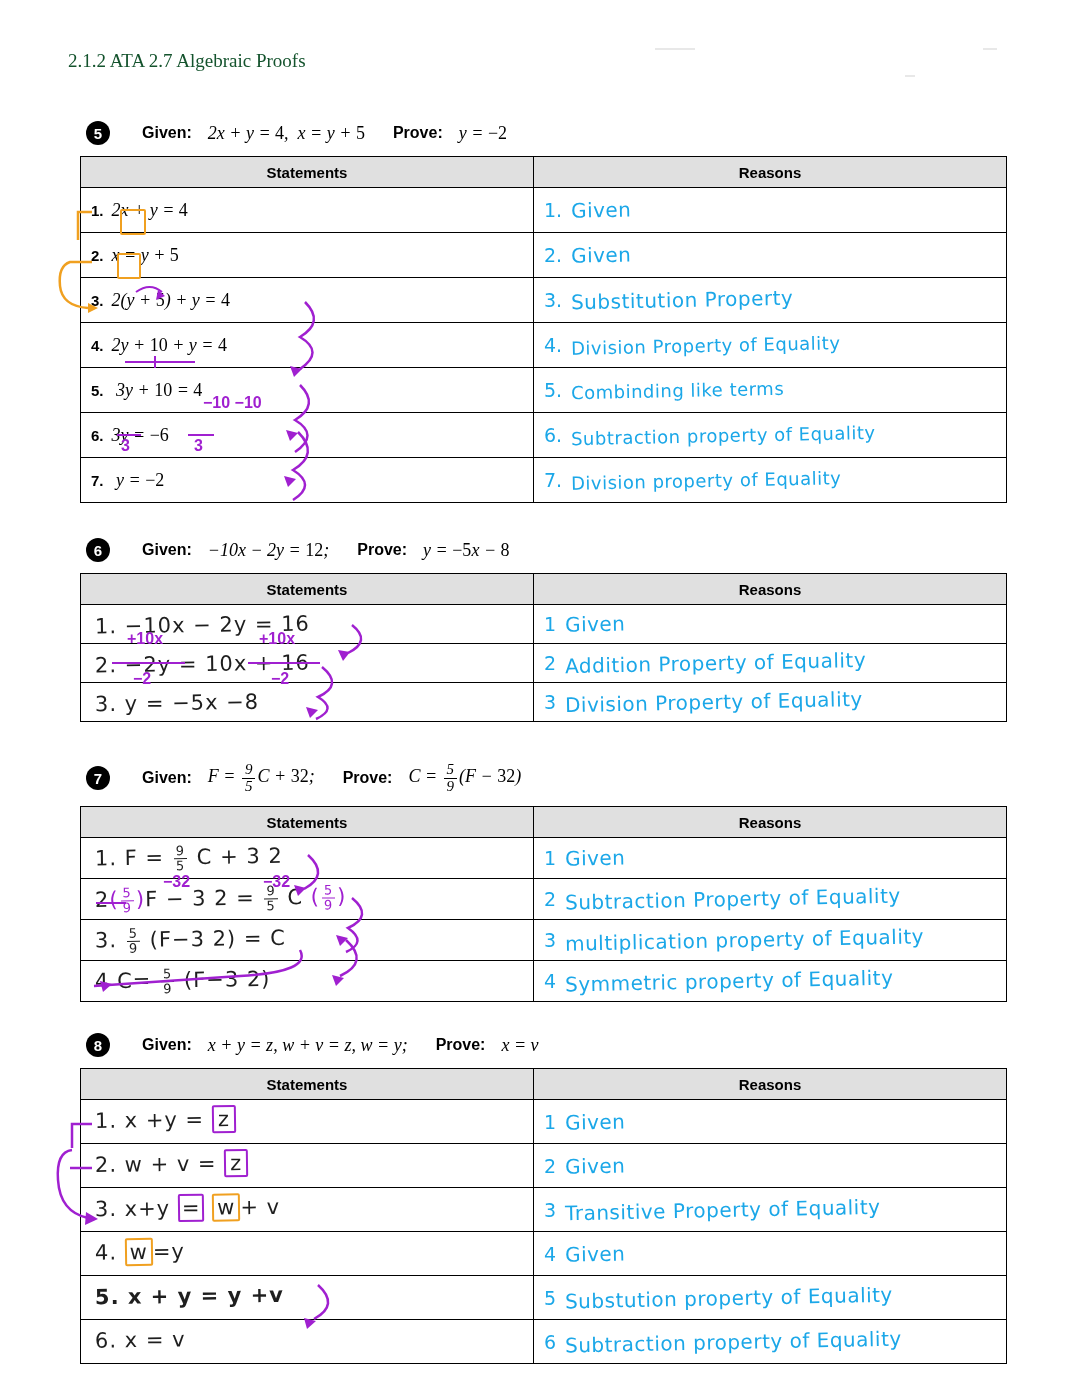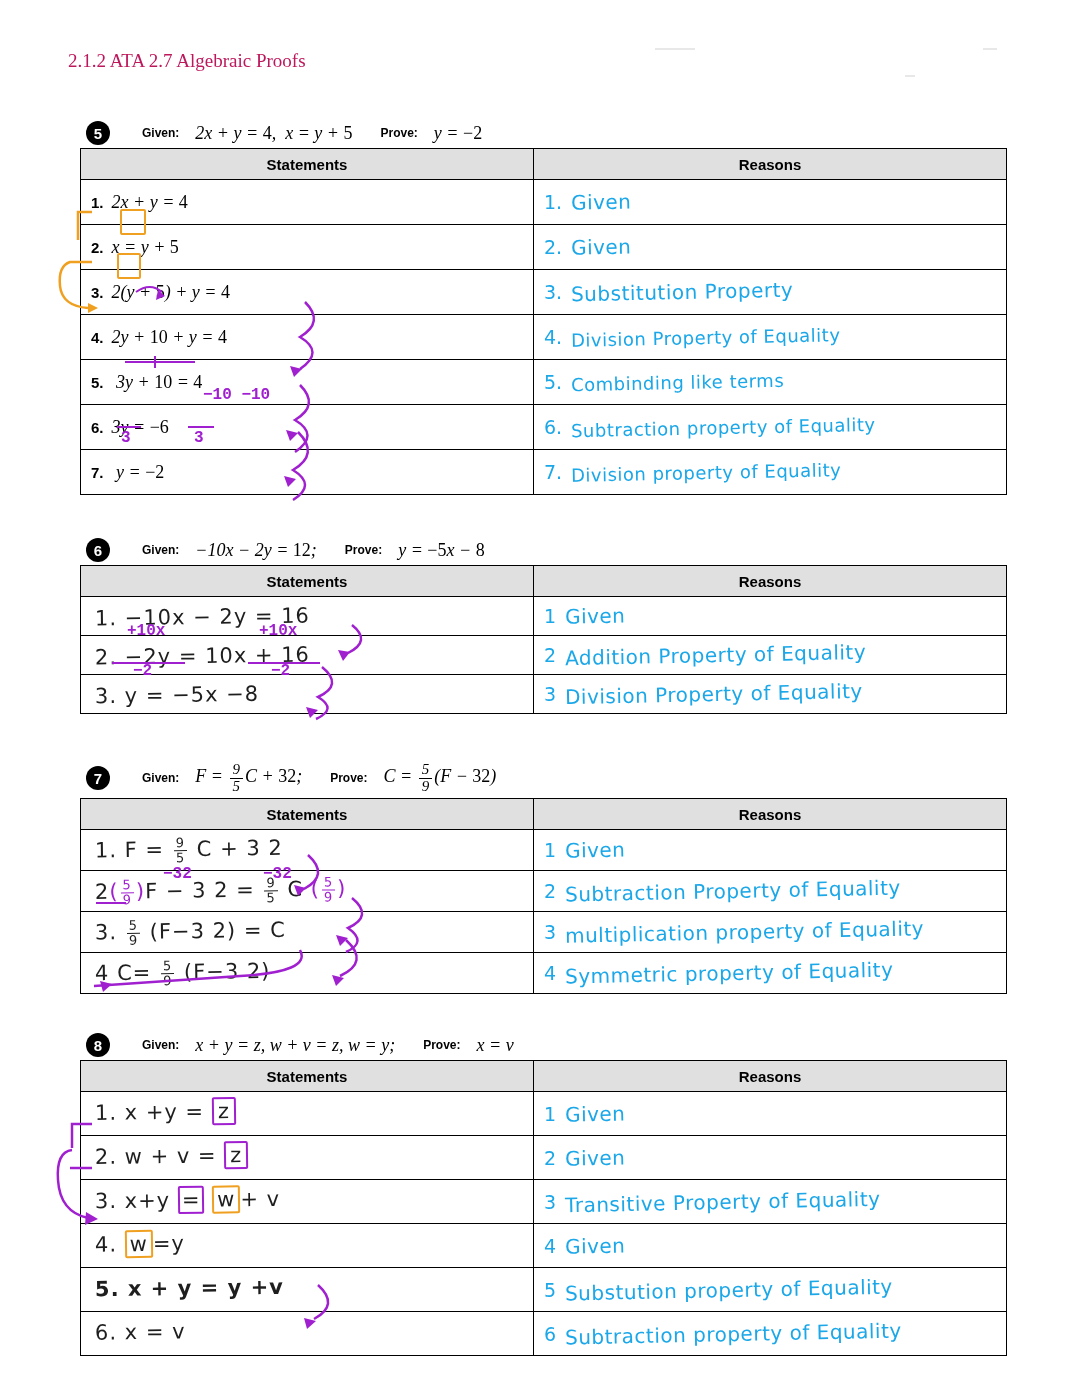--- a/index.html
+++ b/index.html
@@ -15,21 +15,21 @@
     color: #000;
     overflow: hidden;
   }
 
   .page-header {
     position: absolute;
     left: 68px;
     top: 50px;
     font-size: 19px;
     font-family: "Liberation Serif", serif;
-    color: #be185d;
+    color: #14532d;
     text-align: right;
   }
 
   .faint-mark {
     position: absolute;
     background: #e8e8e8;
     height: 2px;
   }
 
   .problem {
@@ -57,38 +57,39 @@
     font-weight: bold;
     display: flex;
     align-items: center;
     justify-content: center;
     flex: none;
   }
 
   .given-label, .prove-label {
     font-family: "Liberation Sans", sans-serif;
     font-weight: bold;
-    font-size: 12px;
+    font-size: 16px;
     margin-left: 18px;
   }
   .prob-head .given-label { margin-left: 22px; }
 
   .math {
     font-family: "Liberation Serif", serif;
     font-style: italic;
     font-size: 18px;
     margin-left: 6px;
     white-space: nowrap;
   }
   .math .num { font-style: normal; }
 
   table.proof {
     border-collapse: collapse;
     width: 922px;
     table-layout: fixed;
+    margin-top: 8px;
   }
   table.proof th {
     border: 1px solid #000;
     background: #e0e0e0;
     font-family: "Liberation Sans", sans-serif;
     font-size: 15px;
     font-weight: bold;
     height: 28px;
     text-align: center;
   }
@@ -161,21 +162,21 @@
     vertical-align: middle;
     text-align: center;
     font-size: 15px;
     line-height: 1.05;
     margin: 0 2px;
   }
   .frac-p .t { border-bottom: 1.5px solid currentColor; padding: 0 3px; }
 
   .ann {
     position: absolute;
-    font-family: Liberation Mono, monospace;
+    font-family: Liberation Sans, sans-serif;
     pointer-events: none;
     white-space: nowrap;
   }
   .ann-purple { color: #a020d0; font-size: 16px; font-weight: bold; }
   .box-orange {
     position: absolute;
     border: 2px solid #f0a020;
     border-radius: 2px;
   }
   svg.overlay {

